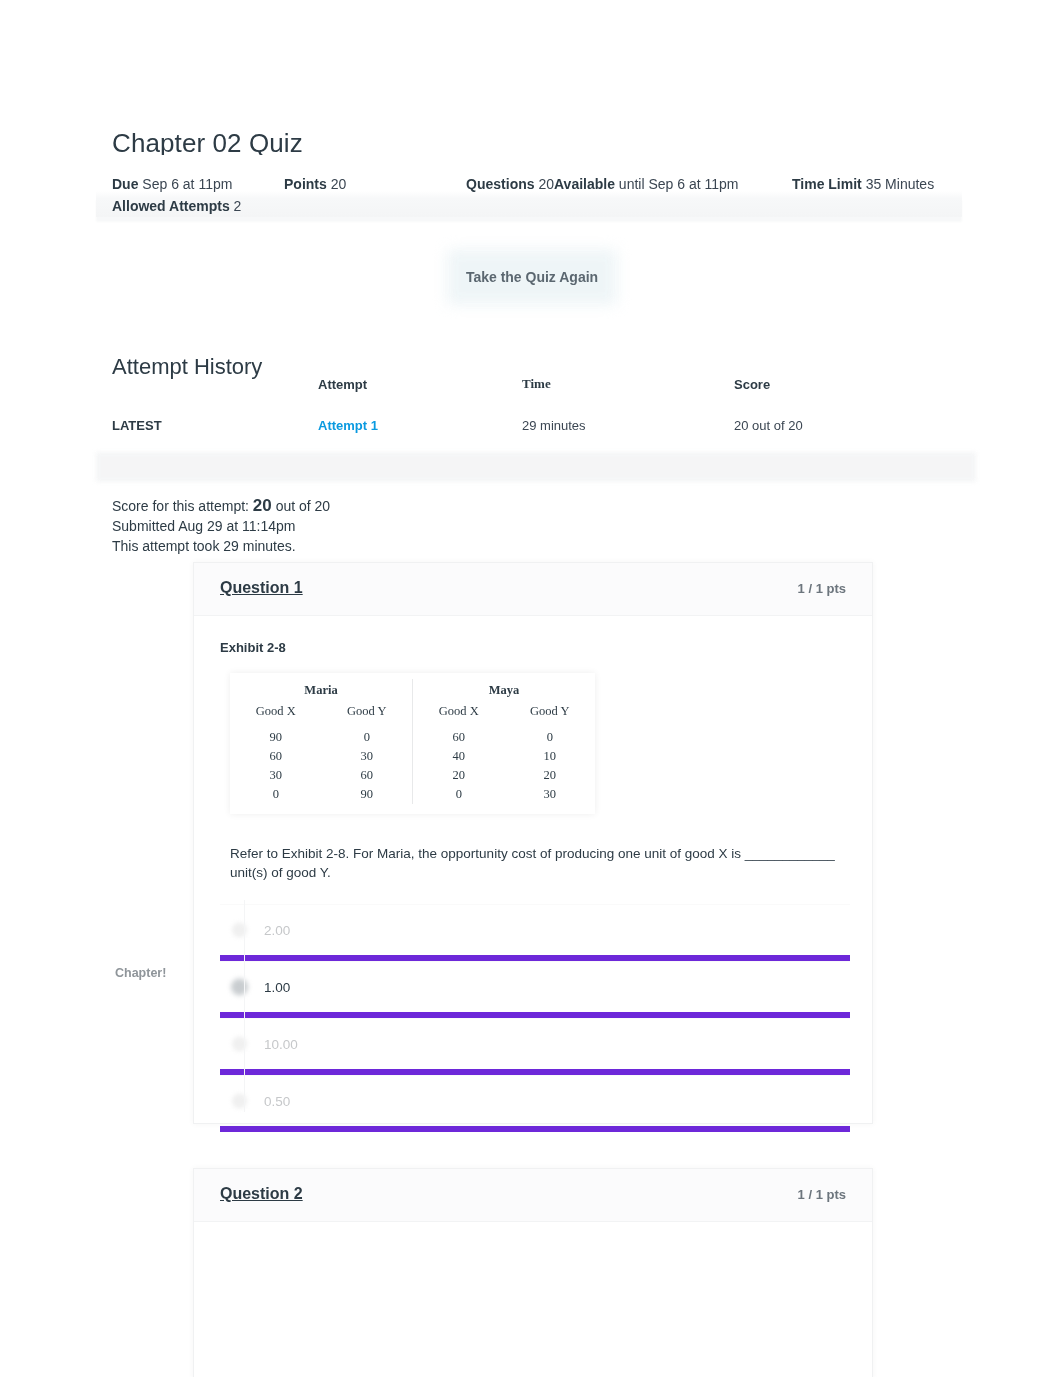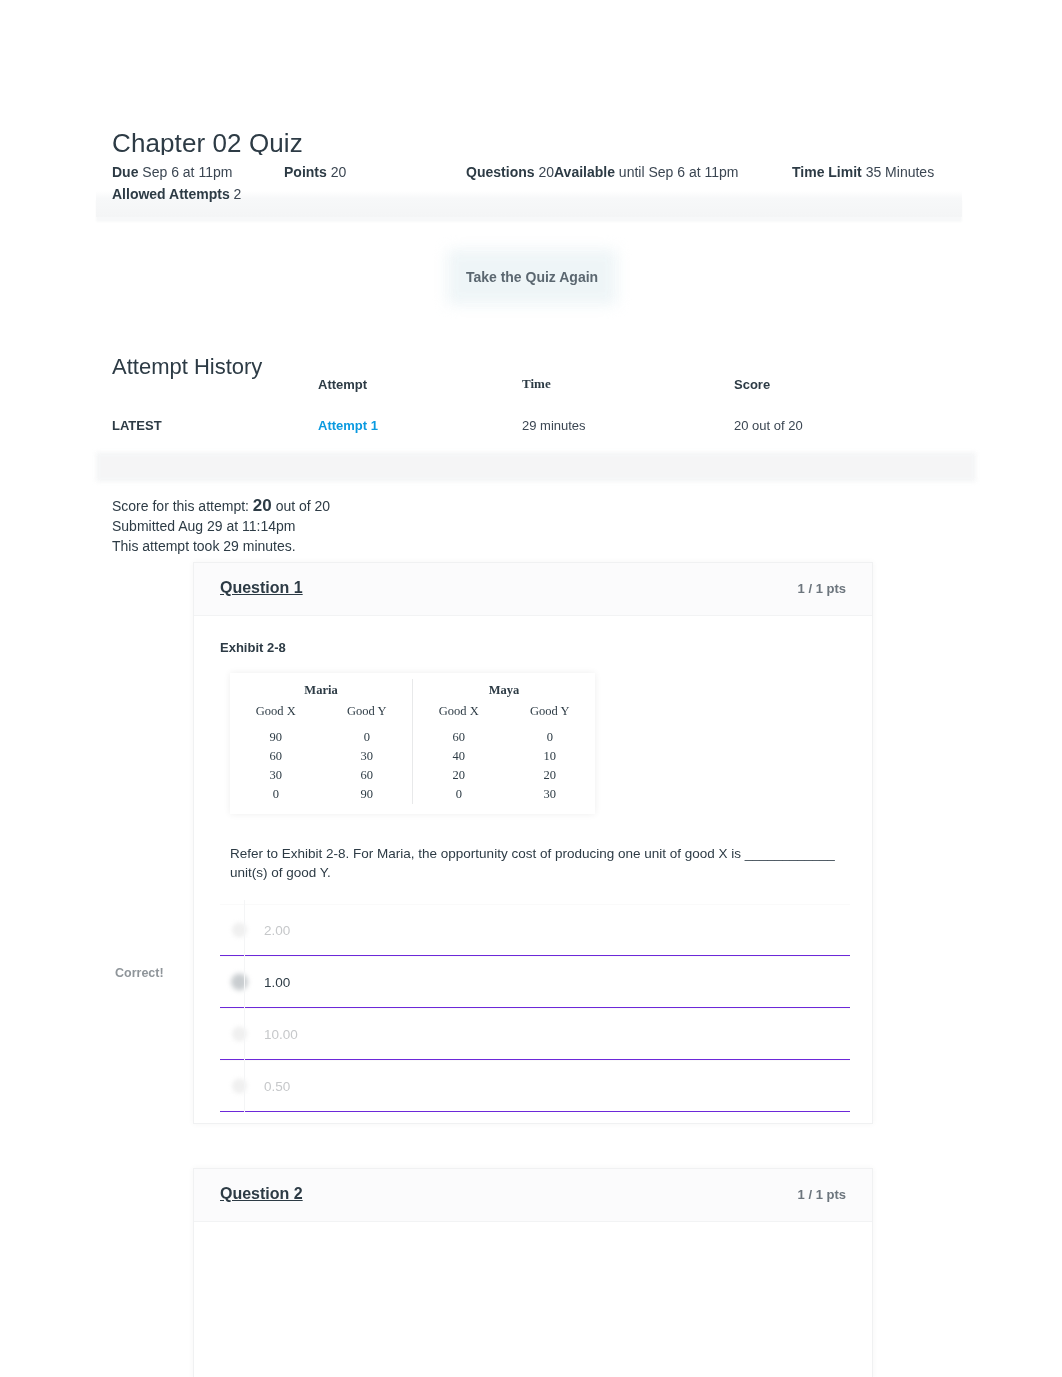--- a/index.html
+++ b/index.html
@@ -51,20 +51,21 @@
     white-space: nowrap;
     font-size: 14px;
     line-height: 18px;
     color: #2d3b45;
   }
   .meta-line.row1 { top: 8px; }
   .meta-line.row2 { top: 30px; }
   .meta-item {
     display: inline-block;
     vertical-align: top;
+    margin-top: 12px;
   }
   .meta-label {
     font-weight: bold;
     color: #2d3b45;
   }
   .meta-value {
     font-weight: normal;
     color: #3b4652;
   }
   .mi-due      { width: 172px; }
@@ -320,21 +321,21 @@
     position: relative;
     margin: 22px 0 0 0;
     width: 630px;
   }
   .answer-row {
     position: relative;
     height: 50px;
     display: flex;
     align-items: center;
     border-top: 1px solid #fafafa;
-    border-bottom: 1px solid #6d28d9;
+    border-bottom: 6px solid #6d28d9;
     padding-left: 44px;
   }
   .answer-row.selected {
     background: #ffffff;
   }
   .radio {
     position: absolute;
     left: 12px;
     top: 50%;
     transform: translateY(-50%);
@@ -514,21 +515,21 @@
         </div>
         <div class="answer-row">
           <span class="radio"></span>
           <span class="answer-label">0.50</span>
         </div>
       </div>
     </div>
   </div>
 
   <div class="answers-divider"></div>
-  <div class="correct-flag">Correct!</div>
+  <div class="correct-flag">Chapter!</div>
 
   <div class="question-box" id="question2-box">
     <div class="question-header">
       <div class="question-name">Question 2</div>
       <div class="question-pts">1 / 1 pts</div>
     </div>
     <div class="question-body"></div>
   </div>
 
 </div>

